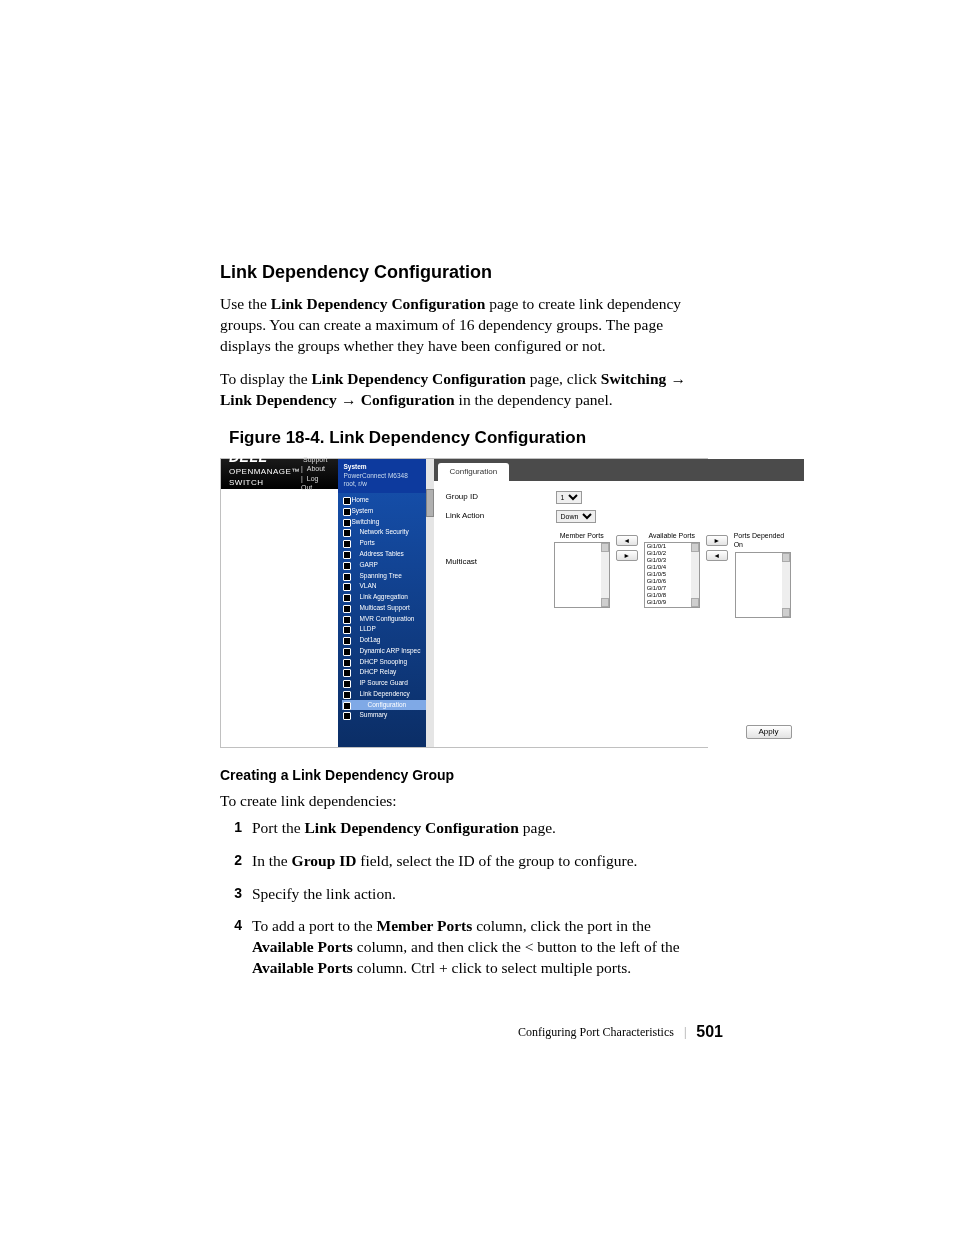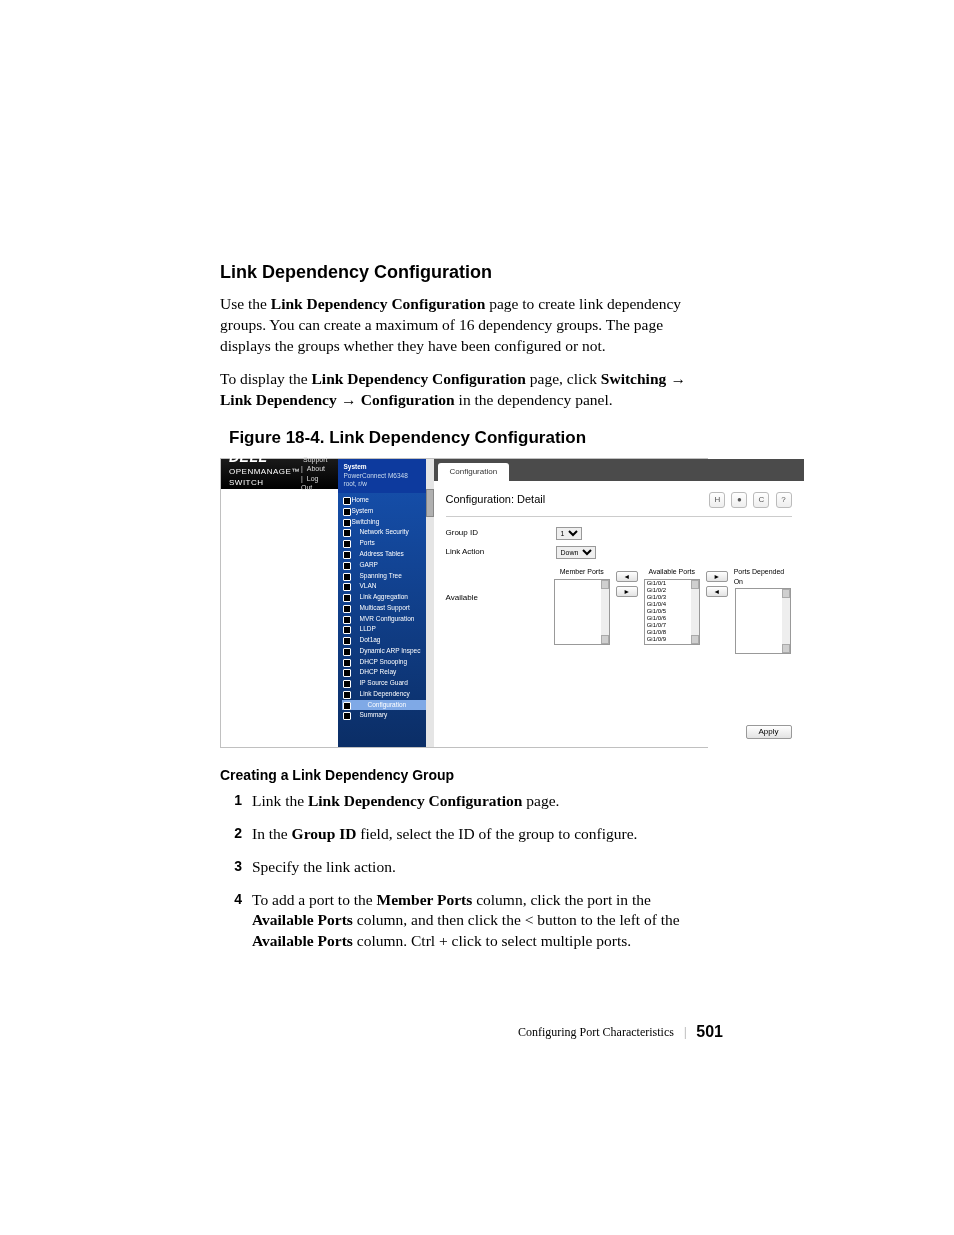--- a/index.html
+++ b/index.html
@@ -114,39 +114,30 @@
             <li class="sel" style="padding-left: 26px;">Configuration</li>
             <li style="padding-left: 18px;">Summary</li>
           </ul>
         <div class="scroll"></div>
       </div>
       <div class="main">
         <div class="tabbar">
           <div class="tab">Configuration</div>
         </div>
         <div class="panel">
-          <div class="ptitle">
-            <span>Configuration: Detail</span>
-            <span class="picns">
-              <span>H</span>
-              <span>●</span>
-              <span>C</span>
-              <span>?</span>
-            </span>
-          </div>
           <div class="frow">
             <div class="flabel">Group ID</div>
             <select class="tiny"><option>1</option></select>
           </div>
           <div class="frow">
             <div class="flabel">Link Action</div>
             <select class="tiny"><option>Down</option></select>
           </div>
           <div class="frow" style="align-items:flex-start;">
-            <div class="flabel" style="padding-top:28px;">Available</div>
+            <div class="flabel" style="padding-top:28px;">Multicast</div>
             <div class="cols">
               <div class="cwrap">
                 <div class="clabel">Member Ports</div>
                 <div class="lbox">
                     <div class="sbar"></div>
                   </div>
               </div>
               <div class="mover">
                 <button>◄</button>
                 <button>►</button>
@@ -179,24 +170,25 @@
               </div>
             </div>
           </div>
           <button class="apply">Apply</button>
         </div>
       </div>
     </div>
   </div>
 
   <div class="sub">Creating a Link Dependency Group</div>
+  <p class="para" style="margin-bottom:4px;">To create link dependencies:</p>
 
   <ol class="steps">
     <li><span class="num">1</span>
-      <span>Link the </span><b>Link Dependency Configuration</b><span> page.</span>
+      <span>Port the </span><b>Link Dependency Configuration</b><span> page.</span>
     </li>
     <li><span class="num">2</span>
       <span>In the </span><b>Group ID</b><span> field, select the ID of the group to configure.</span>
     </li>
     <li><span class="num">3</span>
       <span>Specify the link action.</span>
     </li>
     <li><span class="num">4</span>
       <span>To add a port to the </span><b>Member Ports</b><span> column, click the port in the </span><b>Available Ports</b><span> column, and then click the &lt; button to the left of the </span><b>Available Ports</b><span> column. Ctrl + click to select multiple ports.</span>
     </li>

